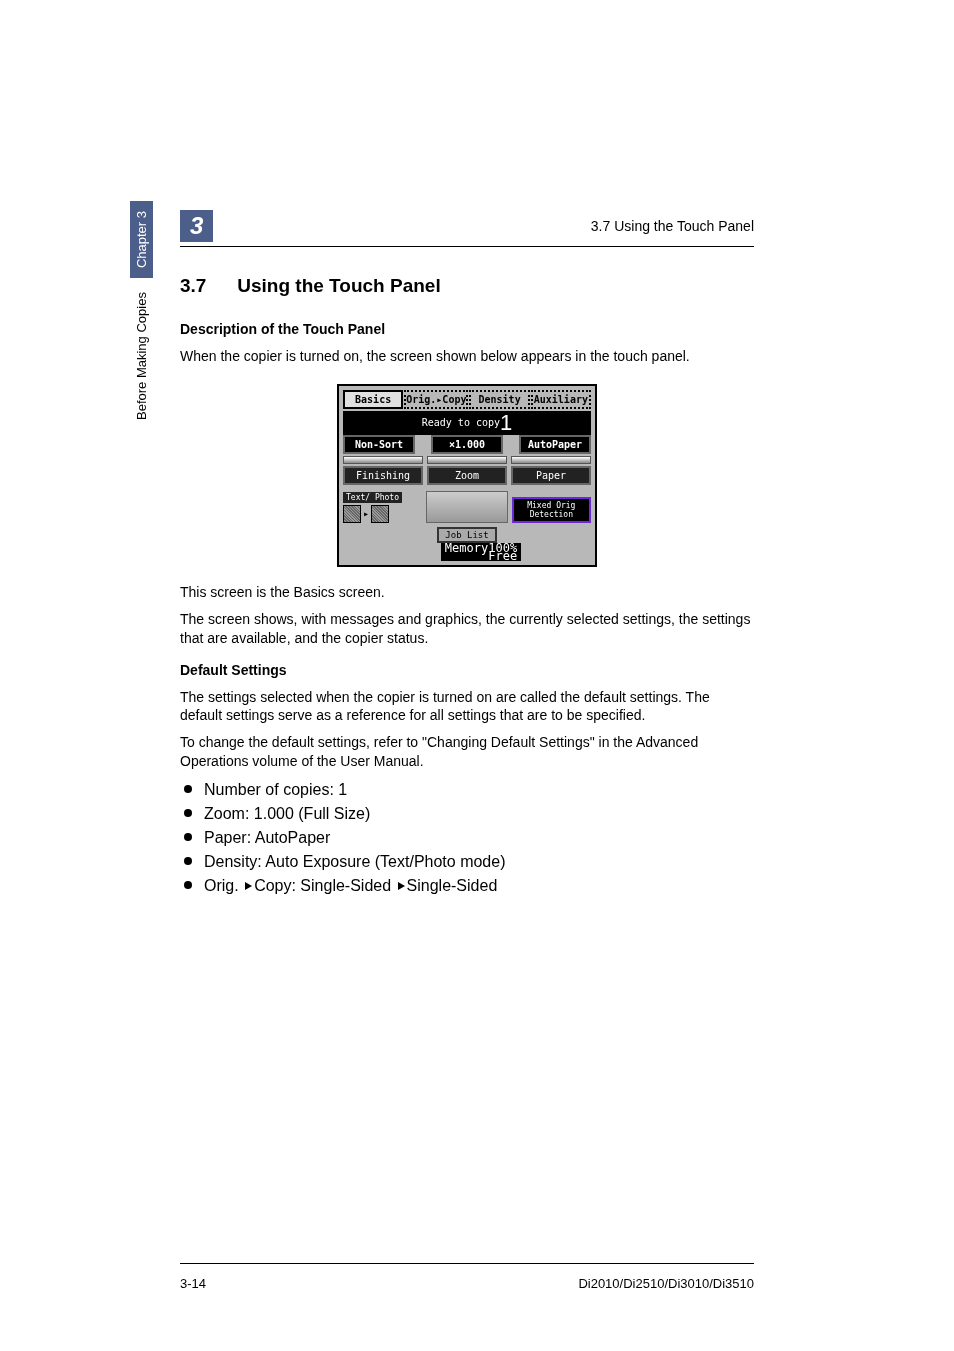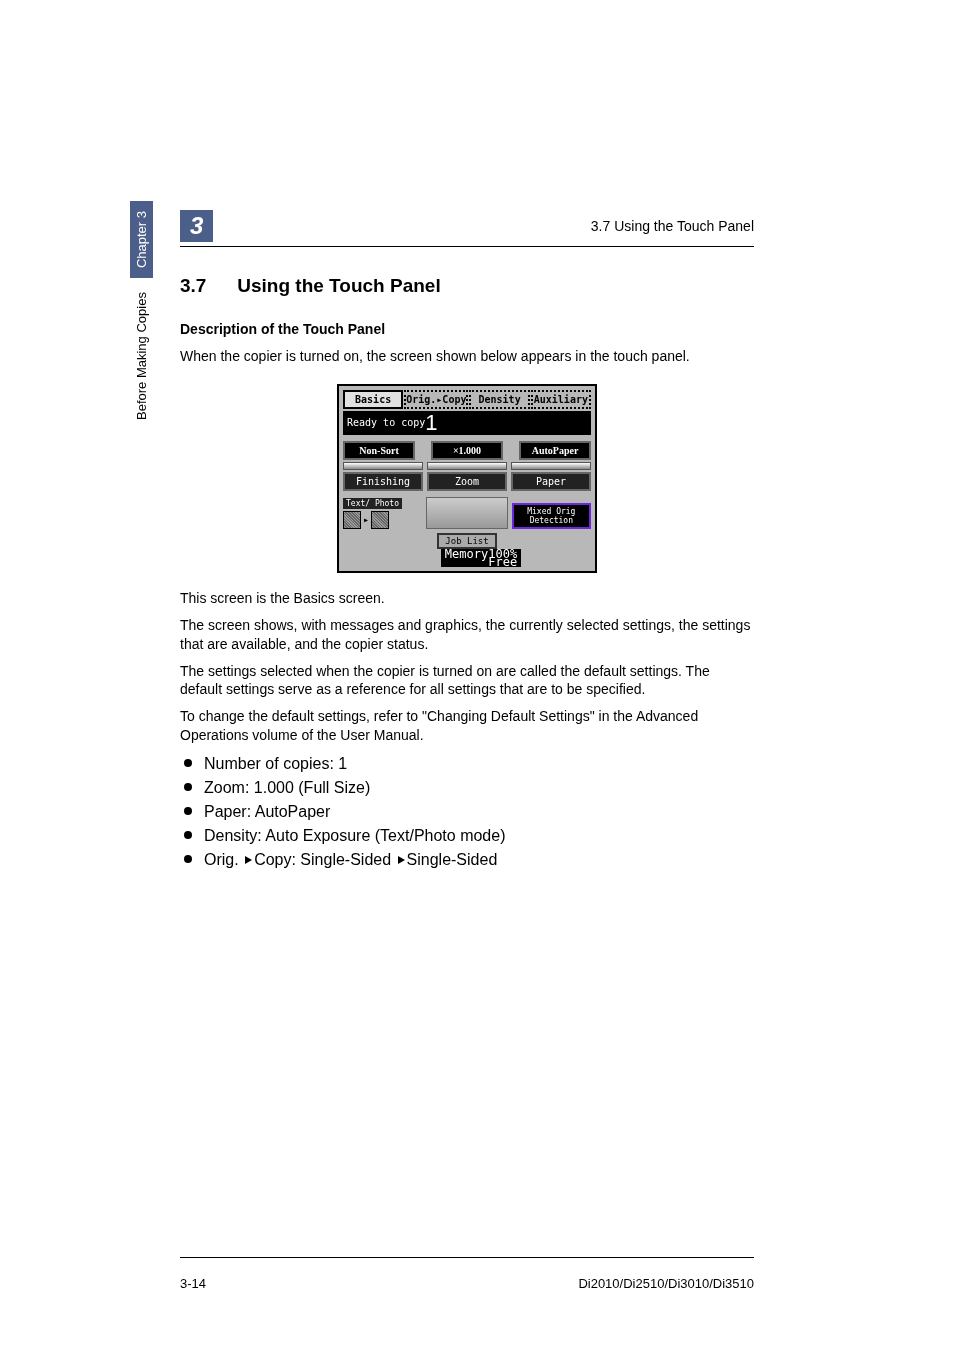--- a/index.html
+++ b/index.html
@@ -80,36 +80,34 @@
     font-size: 10px;
   }
   .tp-tab.active {
     background: #e0e0e0;
     border-style: solid;
   }
   .tp-status {
     background: #000;
     color: #fff;
     display: flex;
-    justify-content: flex-start;
+    justify-content: center;
     align-items: center;
     padding: 2px 4px;
     margin-top: 2px;
   }
   .tp-status .big {
     font-size: 22px;
     line-height: 20px;
     font-family: Arial, sans-serif;
     color: #fff;
   }
   .tp-row3 {
     display: flex;
     gap: 16px;
-    margin-top: 6px;
-    font-family: Liberation Serif, serif;
   }
   .tp-darkbtn {
     flex: 1;
     background: #000;
     color: #fff;
     text-align: center;
     padding: 2px 0;
     border: 2px solid #666;
     font-weight: bold;
   }
@@ -238,21 +236,21 @@
     border-left: 7px solid #000;
     margin: 0 2px 1px 2px;
     vertical-align: middle;
   }
   .footer {
     position: absolute;
     bottom: 60px;
     left: 180px;
     right: 200px;
     border-top: 1px solid #000;
-    padding-top: 18px;
+    padding-top: 12px;
     font-size: 13px;
     display: flex;
     justify-content: space-between;
   }
   .side-tab {
     position: absolute;
     left: 130px;
     top: 420px;
     transform: rotate(-90deg);
     transform-origin: left top;
@@ -339,20 +337,21 @@
       <div class="tp-memory">
         <span>Memory</span><span>100%</span><br>
         <span>Free</span>
       </div>
     </div>
   </div>
 
   <div class="body-text">This screen is the Basics screen.</div>
   <div class="body-text">The screen shows, with messages and graphics, the currently selected settings, the settings that are available, and the copier status.</div>
 
+  <div class="sub-heading">Default Settings</div>
   <div class="body-text">The settings selected when the copier is turned on are called the default settings. The default settings serve as a reference for all settings that are to be specified.</div>
   <div class="body-text">To change the default settings, refer to "Changing Default Settings" in the Advanced Operations volume of the User Manual.</div>
 
   <ul class="bullets">
     <li>Number of copies: 1</li>
     <li>Zoom: 1.000 (Full Size)</li>
     <li>Paper: AutoPaper</li>
     <li>Density: Auto Exposure (Text/Photo mode)</li>
     <li>
       <span>Orig. </span><span class="inline-arrow"></span><span>Copy: Single-Sided </span><span class="inline-arrow"></span><span>Single-Sided</span>

